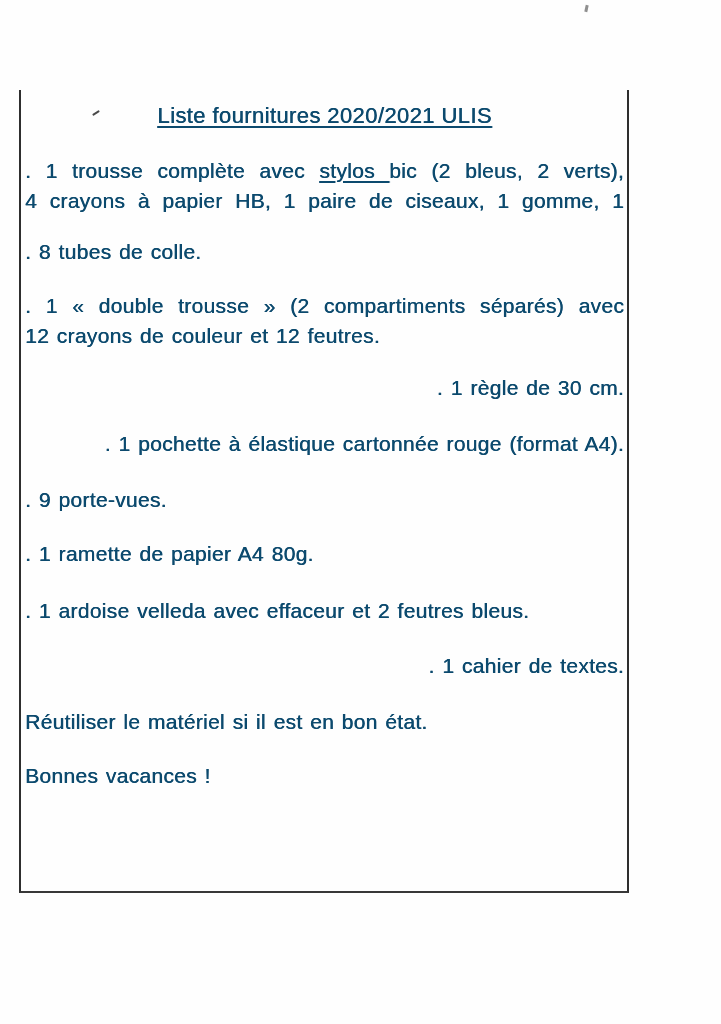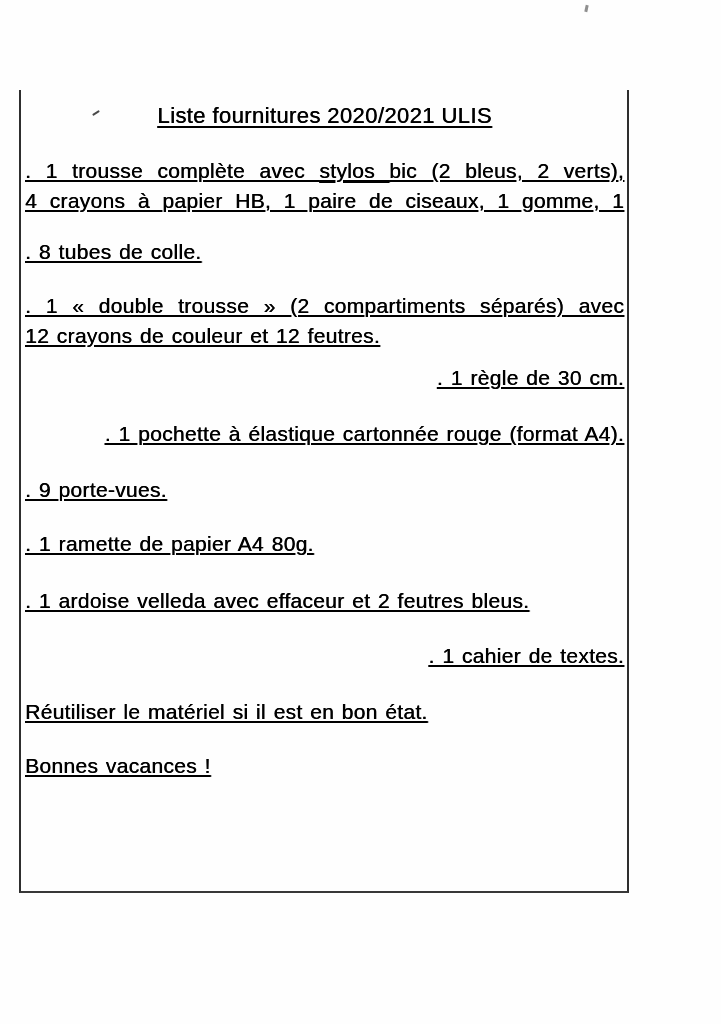--- a/index.html
+++ b/index.html
@@ -7,21 +7,21 @@
     padding: 0;
     background: #ffffff;
   }
   .page {
     position: relative;
     width: 721px;
     height: 1024px;
     background: #fefefe;
     overflow: hidden;
     font-family: "Liberation Sans", "DejaVu Sans", sans-serif;
-    color: #000000;
+    color: #0c4a6e;
   }
   
   .top-speck {
     position: absolute;
     left: 585px;
     top: 5px;
     width: 3px;
     height: 7px;
     background: #6a6a6a;
     opacity: 0.75;
@@ -64,34 +64,33 @@
     text-decoration-thickness: 2px;
     text-underline-offset: 3px;
   }
   .item, .note {
     margin: 0;
     font-size: 21px;
     line-height: 30px;
     letter-spacing: 0.3px;
     word-spacing: 1.5px;
     text-shadow: 0.45px 0 0 currentColor;
-    text-decoration: underline;
   }
   .jline {
     text-align: justify;
     text-align-last: justify;
   }
   .u-word {
     text-decoration: underline;
     text-decoration-thickness: 2px;
     text-underline-offset: 3px;
   }
   .note { text-align: left; }
   .mb21 { margin-bottom: 21px; }
-  .mb22 { margin-bottom: 12px; }
+  .mb22 { margin-bottom: 22px; }
   .mb24 { margin-bottom: 24px; }
   .mb25 { margin-bottom: 25px; }
   .mb26 { margin-bottom: 26px; text-align: right; }
   .mb27 { margin-bottom: 27px; }
 </style>
 </head>
 <body>
 
 <div class="page">
 

